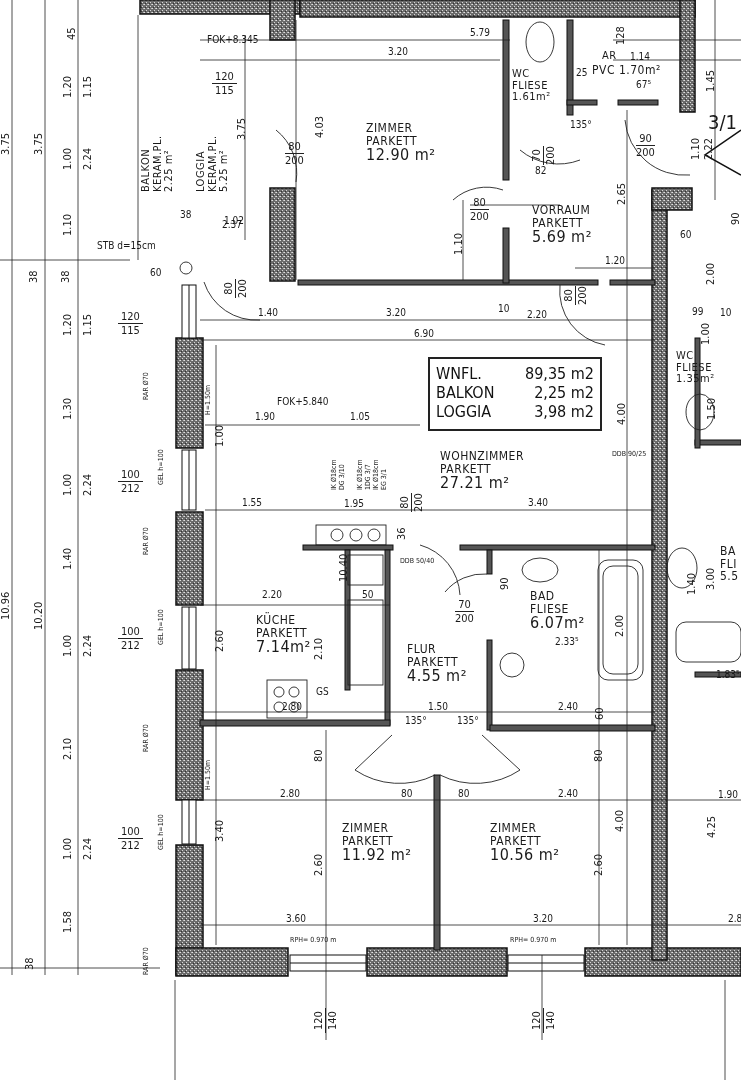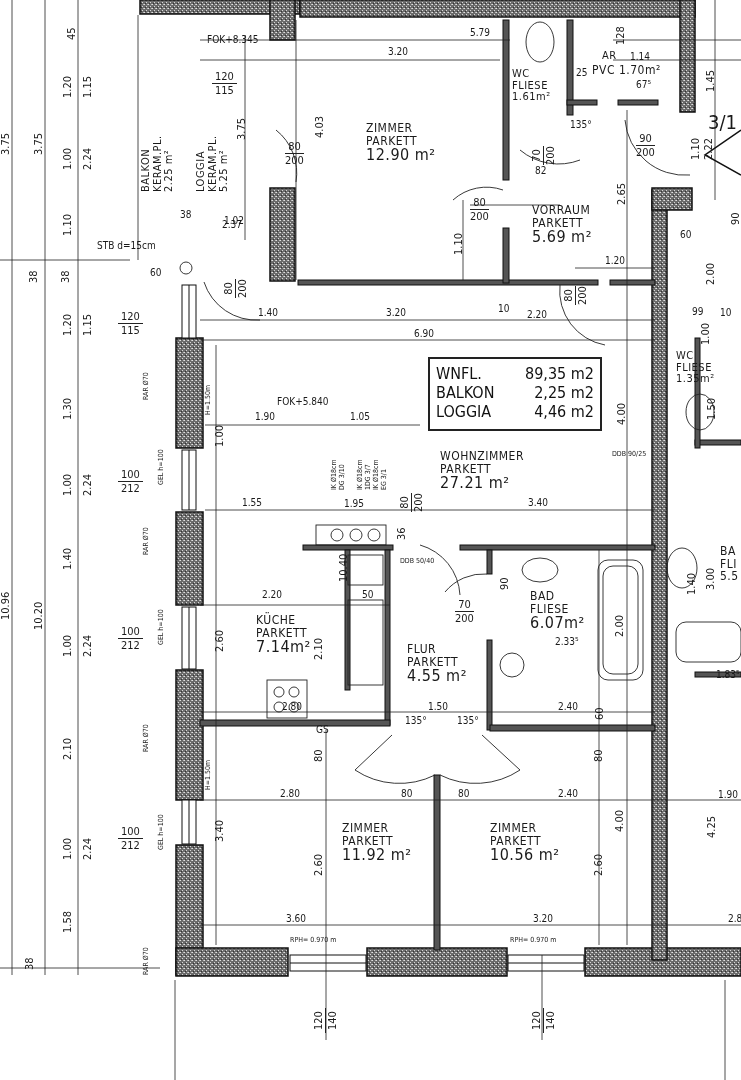--- a/index.html
+++ b/index.html
@@ -171,21 +171,21 @@
   <div class="row">
       <span>WNFL.</span>
       <span>89,35 m2</span>
     </div>
   <div class="row">
       <span>BALKON</span>
       <span>2,25 m2</span>
     </div>
   <div class="row">
       <span>LOGGIA</span>
-      <span>4,46 m2</span>
+      <span>3,98 m2</span>
     </div>
 </div>
 
 <div class="lbl room" style="left:366px;top:122px">
   <div>ZIMMER</div>
     <div>PARKETT</div>
     <div class="a">12.90 m²</div>
 </div>
 <div class="lbl room" style="left:512px;top:68px;font-size:11px">
   <div>WC</div>
@@ -254,21 +254,21 @@
     <div>5.25 m²</div>
 </div>
 
 <div class="lbl dim" style="left:207px;top:35px">FOK+8.345</div>
 <div class="lbl dim" style="left:277px;top:397px">FOK+5.840</div>
 <div class="lbl dim" style="left:97px;top:241px">STB  d=15cm</div>
 <div class="lbl small" style="left:290px;top:937px">RPH= 0.970  m</div>
 <div class="lbl small" style="left:510px;top:937px">RPH= 0.970  m</div>
 <div class="lbl small" style="left:400px;top:558px">DDB 50/40</div>
 <div class="lbl small" style="left:612px;top:451px">DDB 90/25</div>
-<div class="lbl dim" style="left:316px;top:725px">GS</div>
+<div class="lbl dim" style="left:316px;top:687px">GS</div>
 <div class="lbl dim" style="left:708px;top:112px;font-size:20px">3/1</div>
 
 <div class="lbl small v" style="left:143px;top:400px"><span>RAR</span> <span>Ø70</span></div>
 <div class="lbl small v" style="left:143px;top:555px"><span>RAR</span> <span>Ø70</span></div>
 <div class="lbl small v" style="left:143px;top:752px"><span>RAR</span> <span>Ø70</span></div>
 <div class="lbl small v" style="left:143px;top:975px"><span>RAR</span> <span>Ø70</span></div>
 <div class="lbl small v" style="left:205px;top:415px">H=1.50m</div>
 <div class="lbl small v" style="left:205px;top:790px">H=1.50m</div>
 <div class="lbl small v" style="left:158px;top:485px"><span>GEL</span> <span>h=100</span></div>
 <div class="lbl small v" style="left:158px;top:645px"><span>GEL</span> <span>h=100</span></div>

